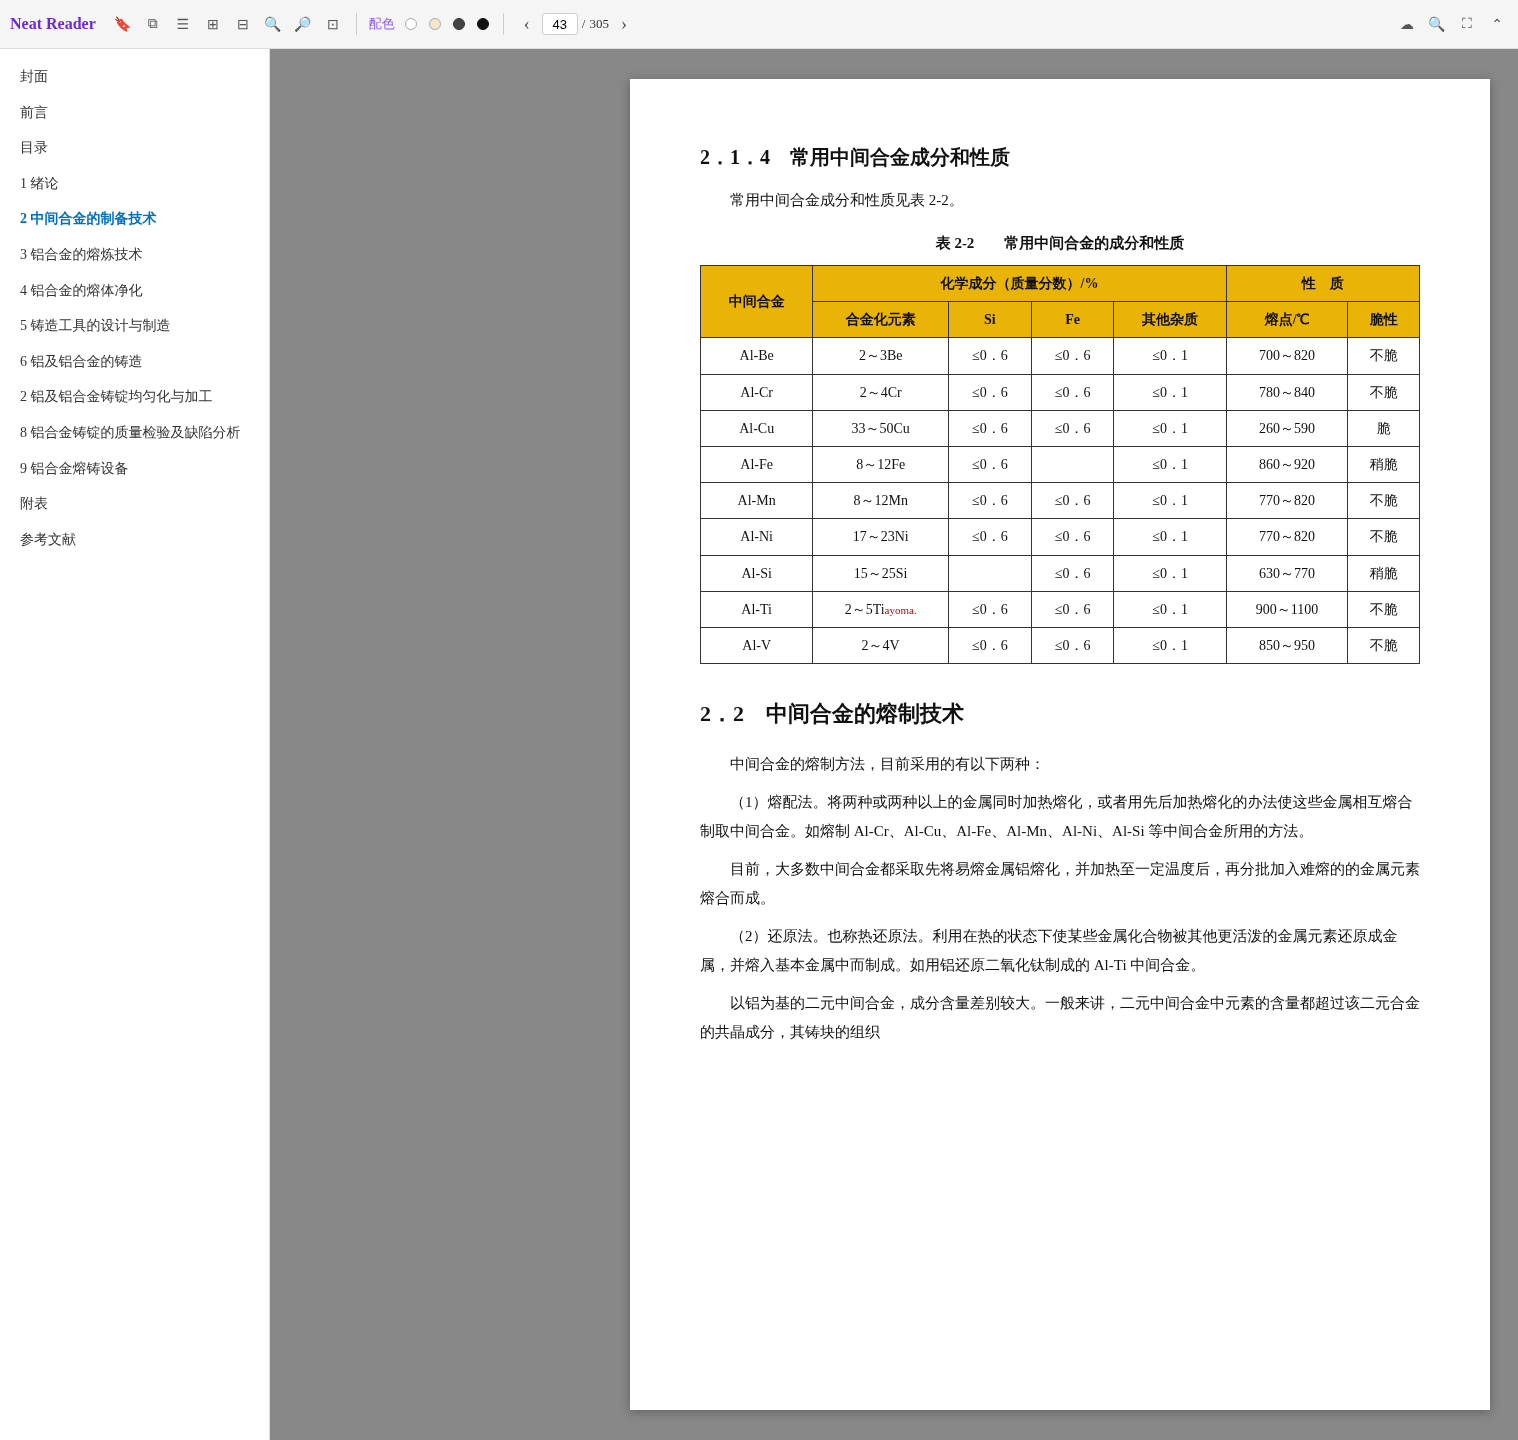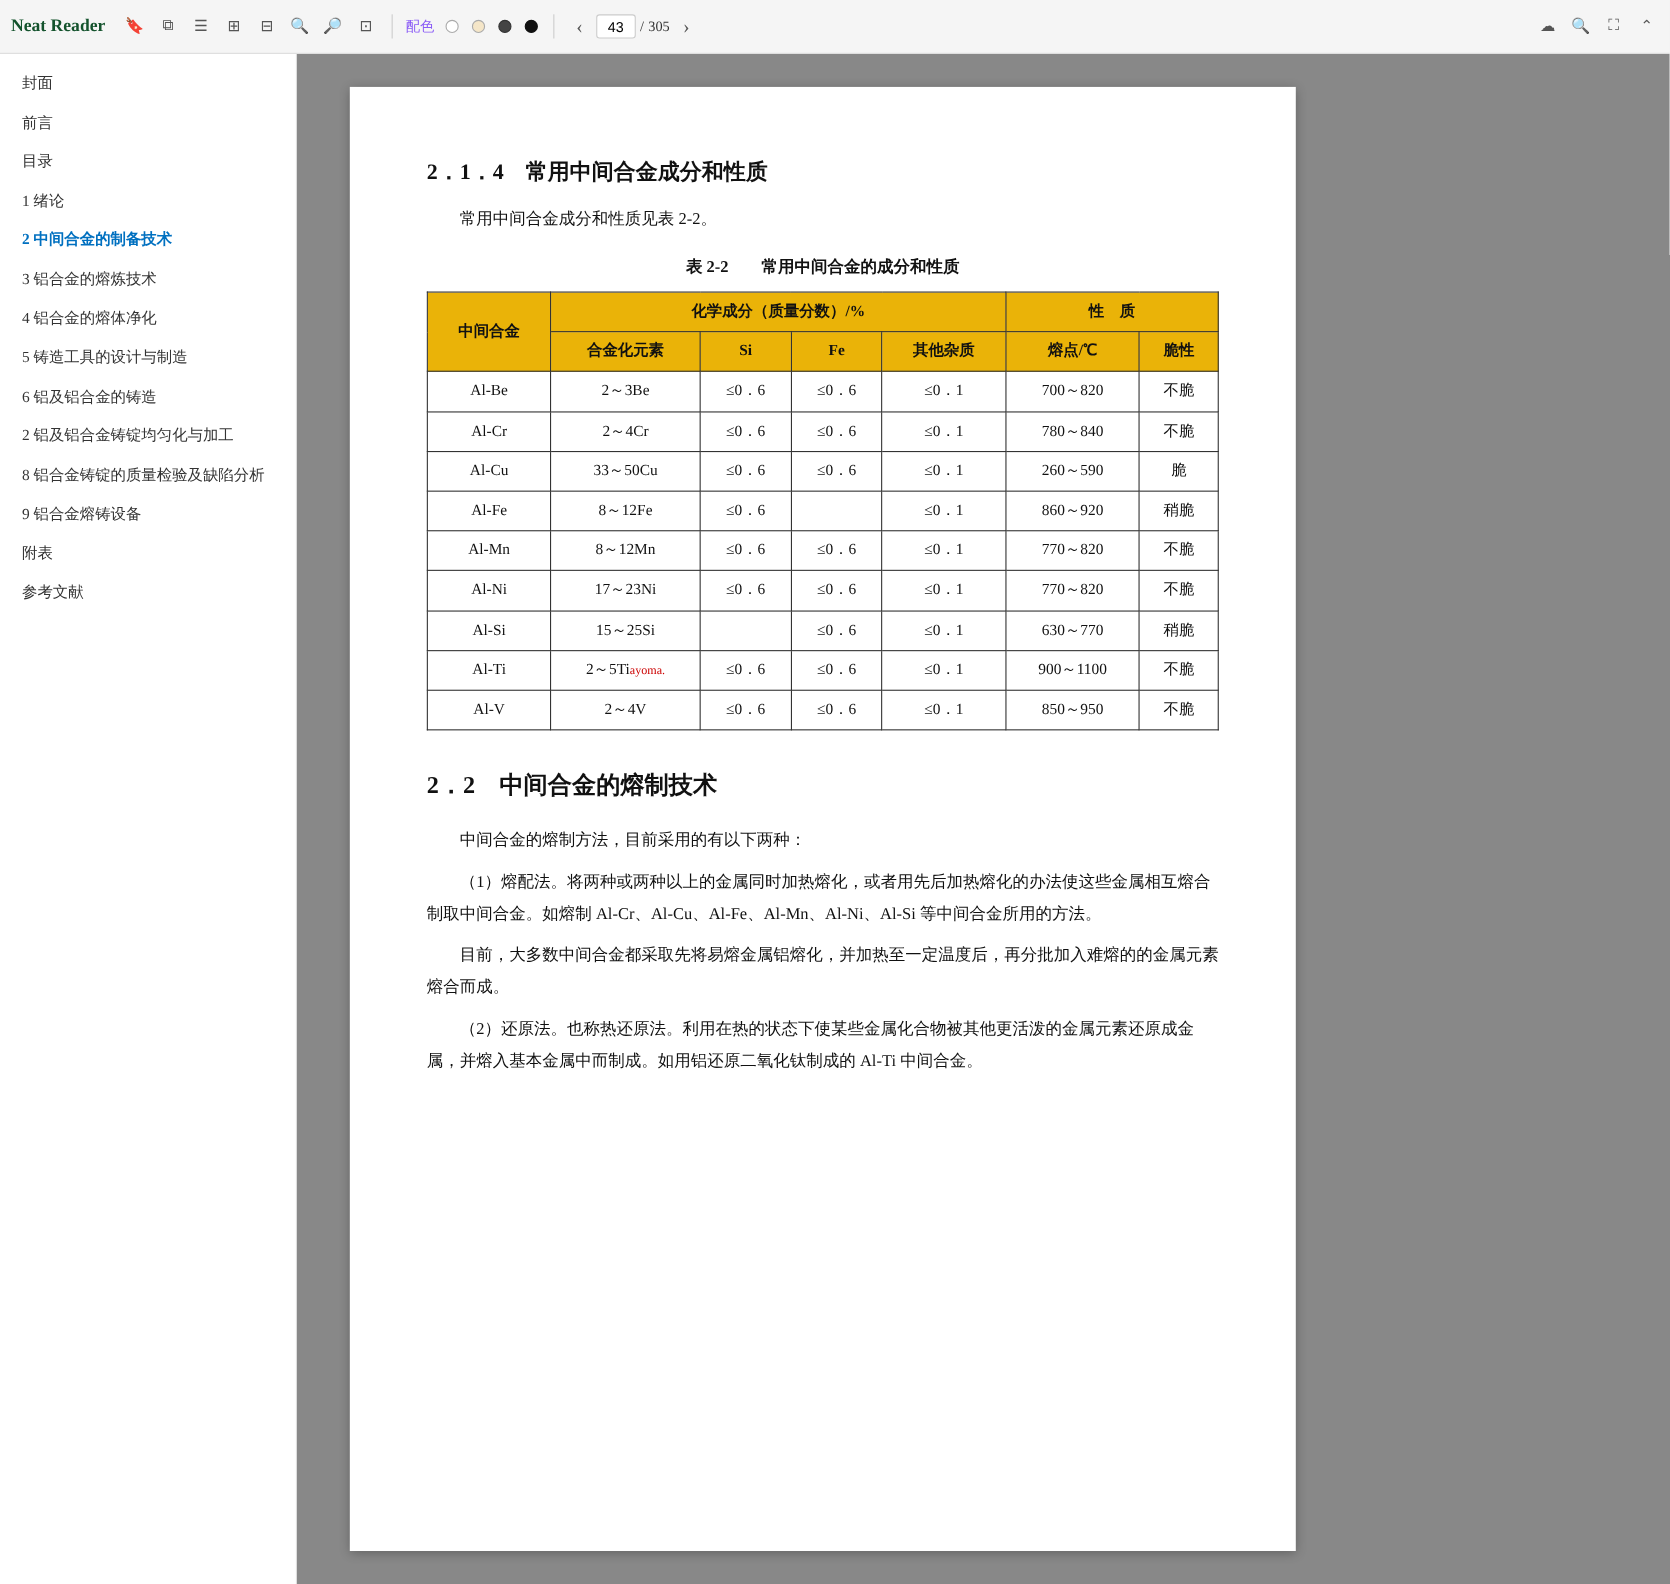--- a/index.html
+++ b/index.html
@@ -12,21 +12,21 @@
       border-bottom: 1px solid #ddd;
       display: flex;
       align-items: center;
       padding: 0 10px;
       gap: 8px;
       flex-shrink: 0;
     }
     .toolbar-logo {
       font-size: 16px;
       font-weight: bold;
-      color: #14532d;
+      color: #6d28d9;
       margin-right: 8px;
       display: flex;
       align-items: center;
       gap: 4px;
     }
     .toolbar-icon {
       width: 22px;
       height: 22px;
       display: flex;
       align-items: center;
@@ -81,22 +81,22 @@
       line-height: 1.4;
     }
     .sidebar-item.active { color: #0070c0; font-weight: bold; }
 
     
     #content {
       flex: 1;
       background: #888;
       overflow-y: auto;
       display: flex;
-      justify-content: flex-start;
-      padding: 30px 48px;
+      justify-content: flex-end;
+      padding: 30px 28px;
     }
     .page {
       background: #fff;
       width: 860px;
       min-height: 1100px;
       padding: 60px 70px;
       box-shadow: 0 2px 10px rgba(0,0,0,0.3);
       font-size: 15px;
       line-height: 1.8;
       color: #111;
@@ -324,16 +324,17 @@
             </tr>
           </tbody>
       </table>
 
       <div class="section-title-h2" style="margin-top:28px;">2．2　中间合金的熔制技术</div>
 
       <div class="para">中间合金的熔制方法，目前采用的有以下两种：</div>
       <div class="para-numbered">（1）熔配法。将两种或两种以上的金属同时加热熔化，或者用先后加热熔化的办法使这些金属相互熔合制取中间合金。如熔制 Al-Cr、Al-Cu、Al-Fe、Al-Mn、Al-Ni、Al-Si 等中间合金所用的方法。</div>
       <div class="para">目前，大多数中间合金都采取先将易熔金属铝熔化，并加热至一定温度后，再分批加入难熔的的金属元素熔合而成。</div>
       <div class="para-numbered">（2）还原法。也称热还原法。利用在热的状态下使某些金属化合物被其他更活泼的金属元素还原成金属，并熔入基本金属中而制成。如用铝还原二氧化钛制成的 Al-Ti 中间合金。</div>
+      <div class="para">以铝为基的二元中间合金，成分含量差别较大。一般来讲，二元中间合金中元素的含量都超过该二元合金的共晶成分，其铸块的组织</div>
 
     </div>
   </div>
 </div>
 
 </body></html>

